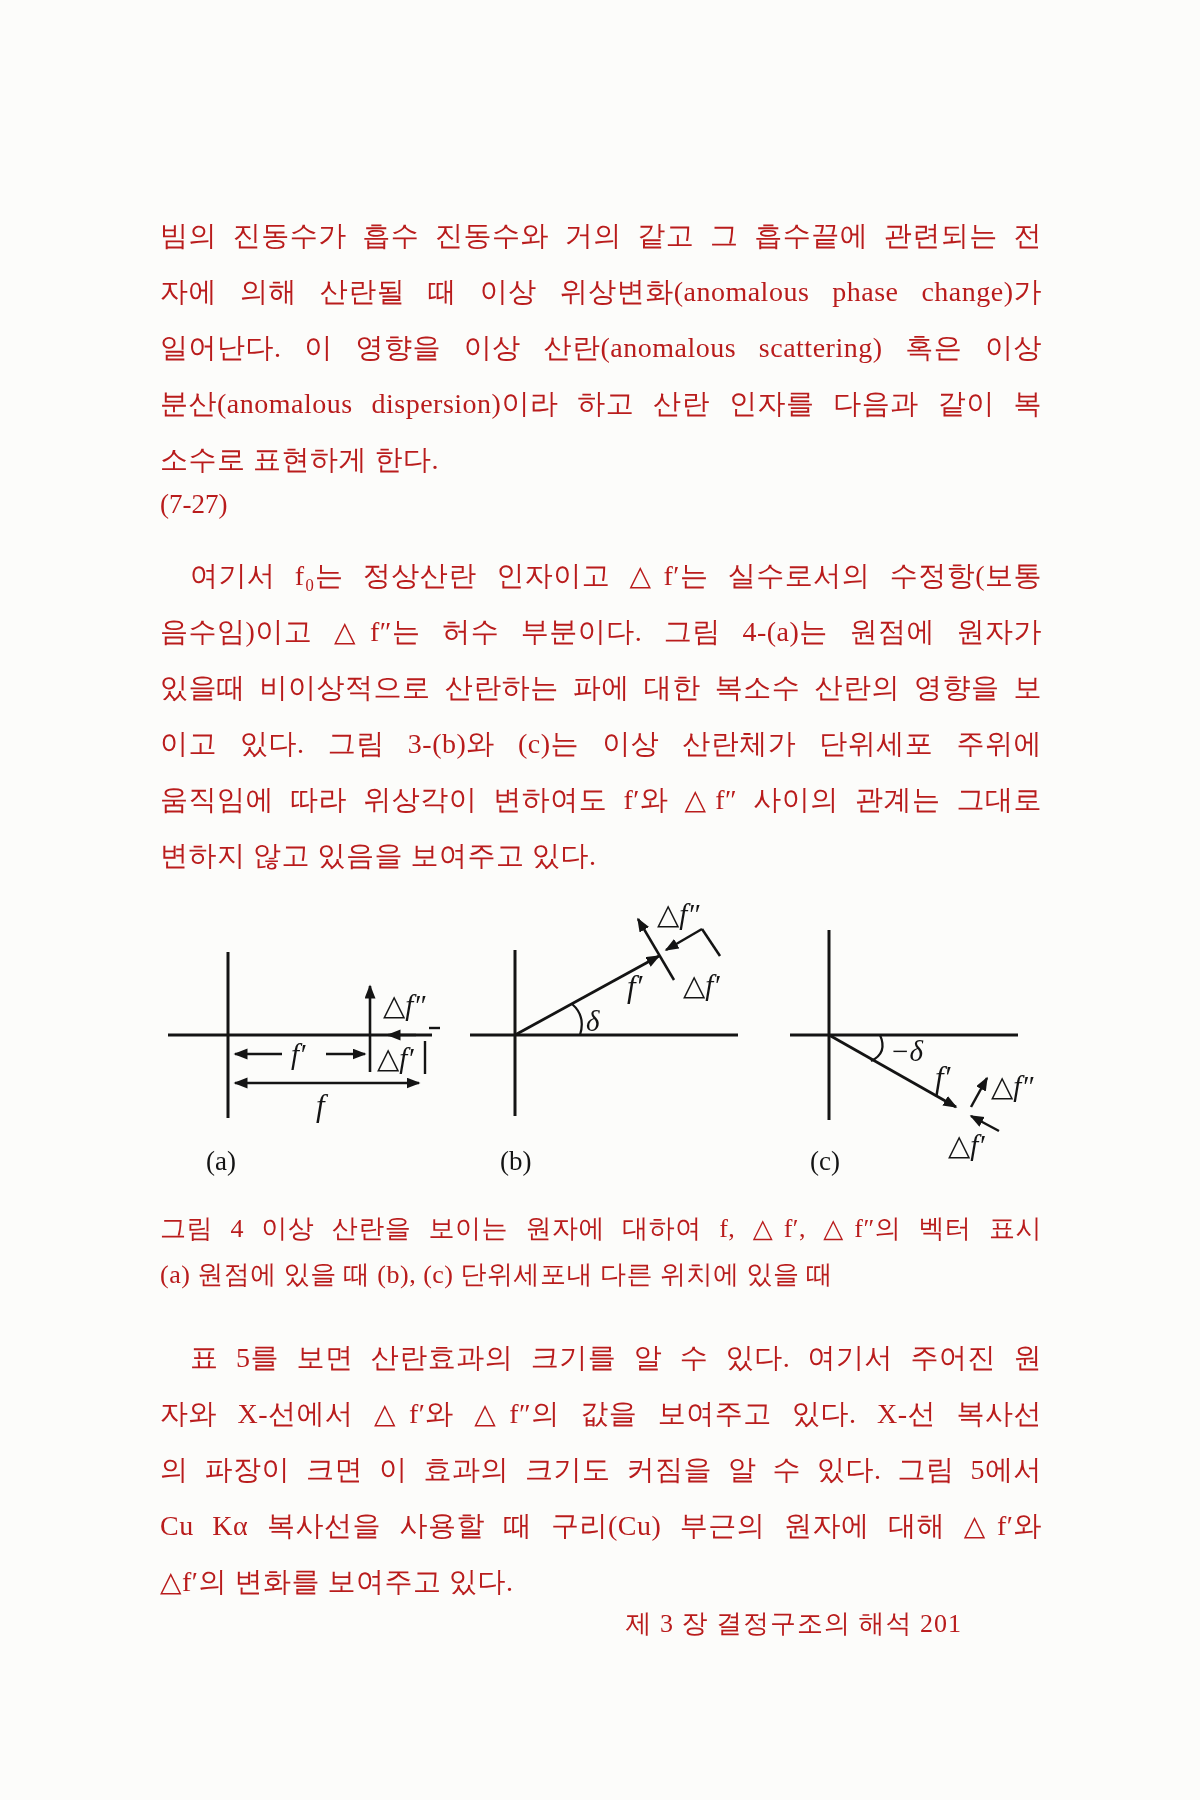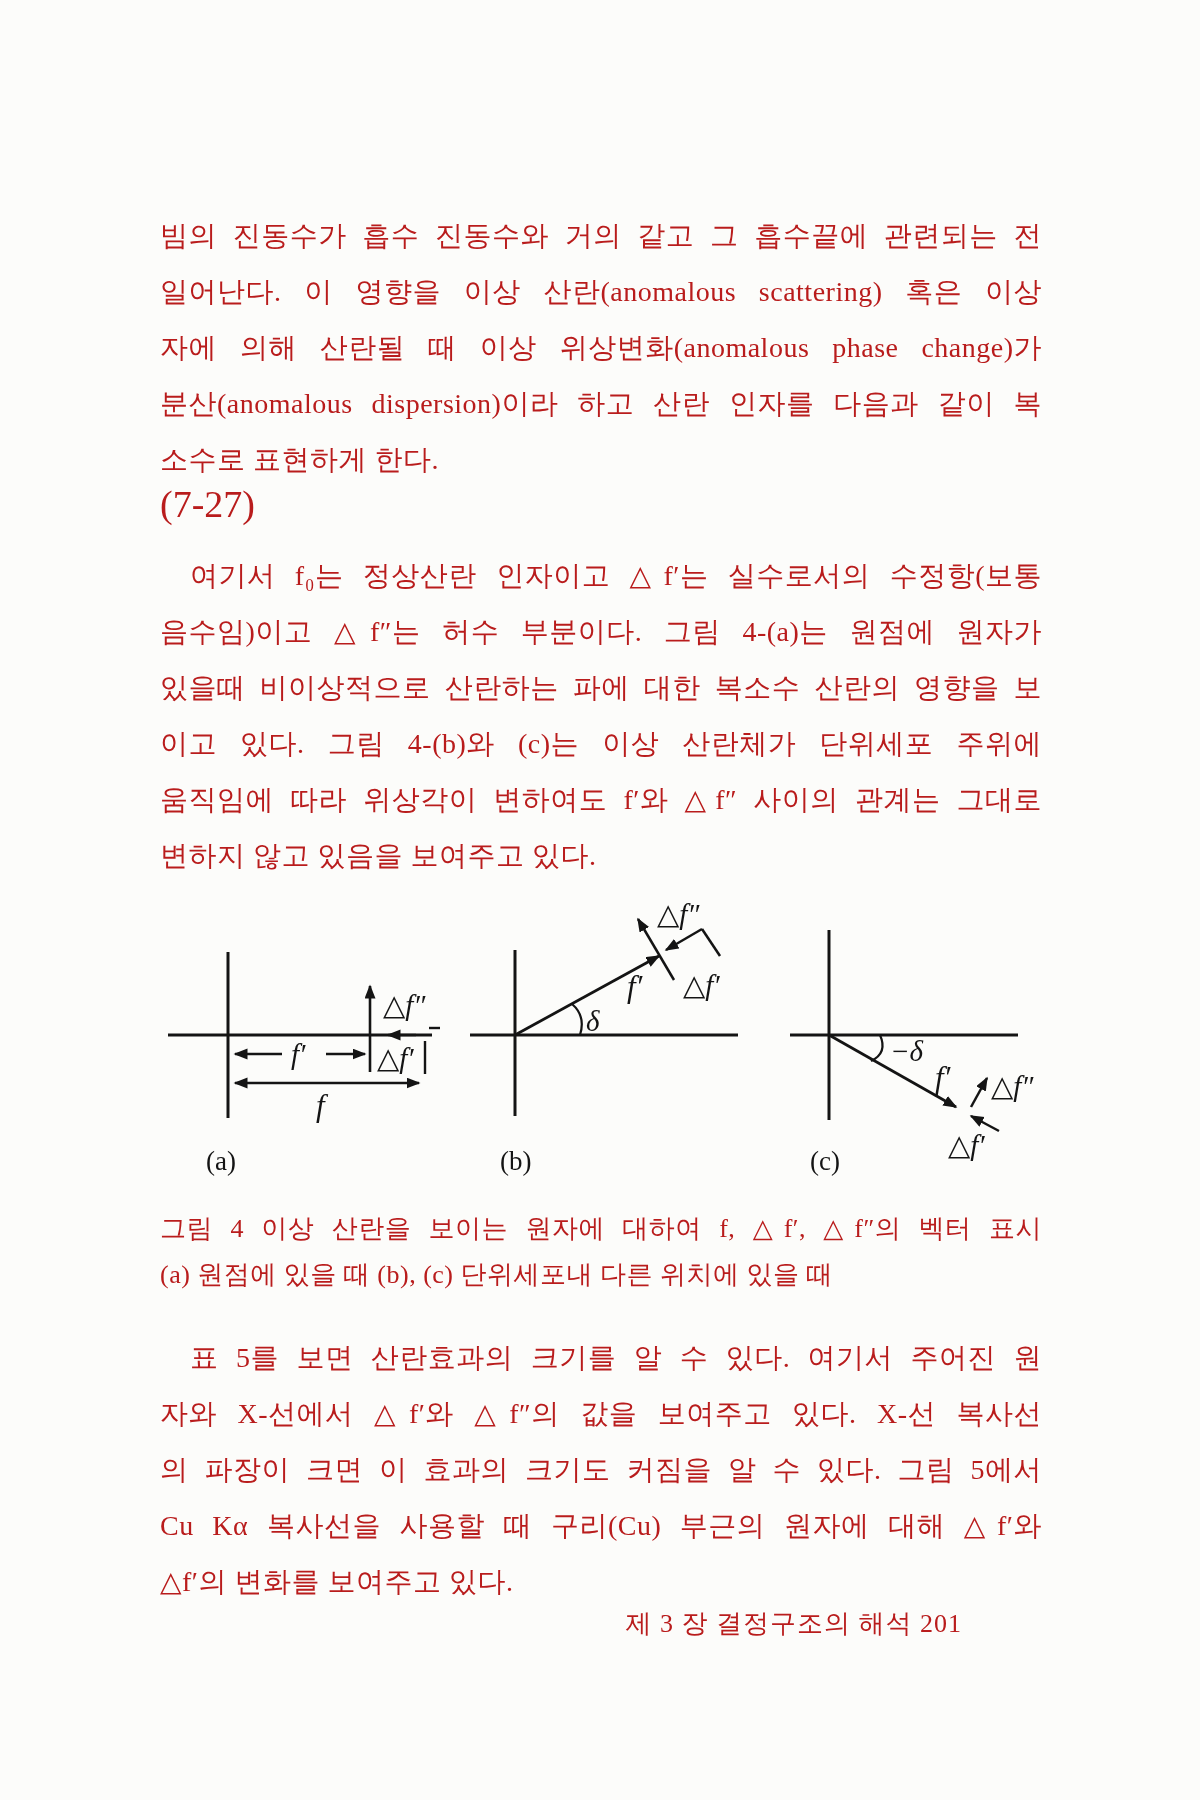--- a/index.html
+++ b/index.html
@@ -26,21 +26,21 @@
   #eq-row{
     position:absolute;left:160px;top:476px;width:880px;height:56px;
     display:flex;justify-content:space-between;align-items:center;
   }
   #eq-formula{
     font-style:italic;
     font-size:31px;
     margin-left:140px;
     letter-spacing:1px;
   }
-  #eq-number{font-size:38px;margin-right:30px;font-style:normal;}
+  #eq-number{font-size:27px;margin-right:30px;font-style:normal;}
   #p2{position:absolute;left:160px;top:548px;width:882px;}
   #figure{position:absolute;left:140px;top:862px;width:960px;height:318px;}
   #figure svg{display:block;width:960px;height:318px;}
   .fig-label{font-size:27px;fill:#141414;font-style:normal;}
   .fig-math{font-size:29px;fill:#141414;font-style:italic;}
   .fig-math-lg{font-size:31px;fill:#141414;font-style:italic;}
   #caption{position:absolute;left:160px;top:1206px;width:882px;}
   .cap-line{
     font-size:26px;line-height:46px;height:46px;letter-spacing:0.5px;
   }
@@ -52,35 +52,35 @@
   }
   #footer .gap{}
 </style>
 </head>
 <body>
 
 <div class="page">
 
   <div id="p1">
     <div class="bline">빔의 진동수가 흡수 진동수와 거의 같고 그 흡수끝에 관련되는 전</div>
+    <div class="bline">자에 의해 산란될 때 이상 위상변화(anomalous phase change)가</div>
     <div class="bline">일어난다. 이 영향을 이상 산란(anomalous scattering) 혹은 이상</div>
-    <div class="bline">자에 의해 산란될 때 이상 위상변화(anomalous phase change)가</div>
     <div class="bline">분산(anomalous dispersion)이라 하고 산란 인자를 다음과 같이 복</div>
     <div class="bline nojust">소수로 표현하게 한다.</div>
   </div>
 
   <div id="eq-row">
     <span id="eq-number">(7-27)</span>
   </div>
 
   <div id="p2">
     <div class="bline indent">여기서 f₀는 정상산란 인자이고 △f′는 실수로서의 수정항(보통</div>
     <div class="bline">음수임)이고 △f″는 허수 부분이다. 그림 4-(a)는 원점에 원자가</div>
     <div class="bline">있을때 비이상적으로 산란하는 파에 대한 복소수 산란의 영향을 보</div>
-    <div class="bline">이고 있다. 그림 4-(b)와 (c)는 이상 산란체가 단위세포 주위에</div>
+    <div class="bline">이고 있다. 그림 3-(b)와 (c)는 이상 산란체가 단위세포 주위에</div>
     <div class="bline">움직임에 따라 위상각이 변하여도 f′와 △f″ 사이의 관계는 그대로</div>
     <div class="bline nojust">변하지 않고 있음을 보여주고 있다.</div>
   </div>
 
   <div id="figure">
     <svg viewBox="0 0 960 318" xmlns="http://www.w3.org/2000/svg">
       <defs>
         <marker id="ah" markerUnits="userSpaceOnUse" markerWidth="16" markerHeight="14" refX="12.5" refY="5.5" orient="auto-start-reverse">
           <path d="M0,0 L14,5.5 L0,11 z" fill="#141414"></path>
         </marker>

